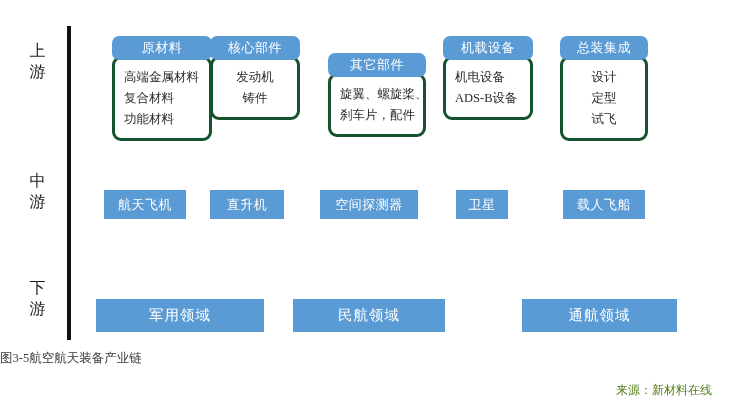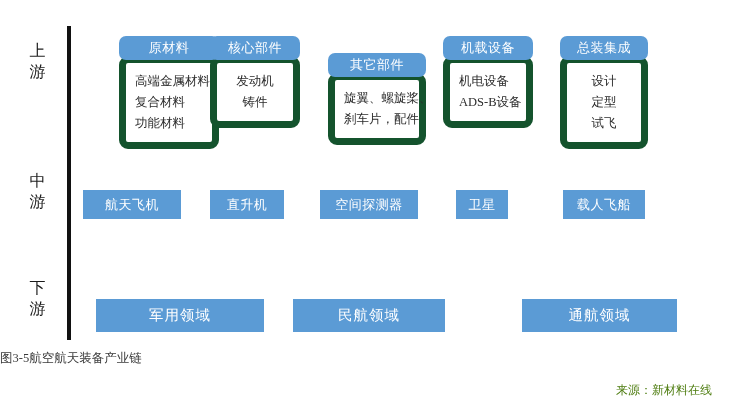--- a/index.html
+++ b/index.html
@@ -58,21 +58,21 @@
     text-align: center;
     font-size: 13px;
     line-height: 24px;
     height: 24px;
     letter-spacing: 0.5px;
     position: relative;
     z-index: 2;
     font-family: "Liberation Sans", "DejaVu Sans", sans-serif;
   }
   .card-body {
-    border: 7px solid #14532d;
+    border: 3px solid #14532d;
     border-radius: 9px;
     background: #ffffff;
     margin-top: -4px;
     padding: 8px 0 8px 0;
     position: relative;
     z-index: 1;
     box-sizing: border-box;
   }
   .card-body .item {
     font-size: 12.5px;
@@ -140,21 +140,21 @@
     <span>中</span>
     <span>游</span>
   </div>
   <div class="stage-label" style="top:277px;">
     <span>下</span>
     <span>游</span>
   </div>
 
   <div class="axis-bar"></div>
 
-  <div class="card" style="left:91px; top:36px; width:100px;padding-left:28px;">
+  <div class="card" style="left:84px; top:36px; width:100px;padding-left:28px;">
     <div class="card-head">原材料</div>
     <div class="card-body align-left">
       <div class="item">高端金属材料</div>
       <div class="item">复合材料</div>
       <div class="item">功能材料</div>
     </div>
   </div>
 
   <div class="card" style="left:210px; top:36px; width:90px;">
     <div class="card-head">核心部件</div>
@@ -182,21 +182,21 @@
 
   <div class="card" style="left:560px; top:36px; width:88px;">
     <div class="card-head">总装集成</div>
     <div class="card-body align-center">
       <div class="item">设计</div>
       <div class="item">定型</div>
       <div class="item">试飞</div>
     </div>
   </div>
 
-  <div class="plain-box mid" style="left:83px; top:190px; width:98px; height:29px;">航天飞机</div>
+  <div class="plain-box mid" style="left:104px; top:190px; width:82px; height:29px;">航天飞机</div>
   <div class="plain-box mid" style="left:210px; top:190px; width:74px; height:29px;">直升机</div>
   <div class="plain-box mid" style="left:320px; top:190px; width:98px; height:29px;">空间探测器</div>
   <div class="plain-box mid" style="left:456px; top:190px; width:52px; height:29px;">卫星</div>
   <div class="plain-box mid" style="left:563px; top:190px; width:82px; height:29px;">载人飞船</div>
 
   <div class="plain-box down" style="left:96px; top:299px; width:168px; height:33px;">军用领域</div>
   <div class="plain-box down" style="left:293px; top:299px; width:152px; height:33px;">民航领域</div>
   <div class="plain-box down" style="left:522px; top:299px; width:155px; height:33px;">通航领域</div>
 
   <div class="caption">图3-5航空航天装备产业链</div>

